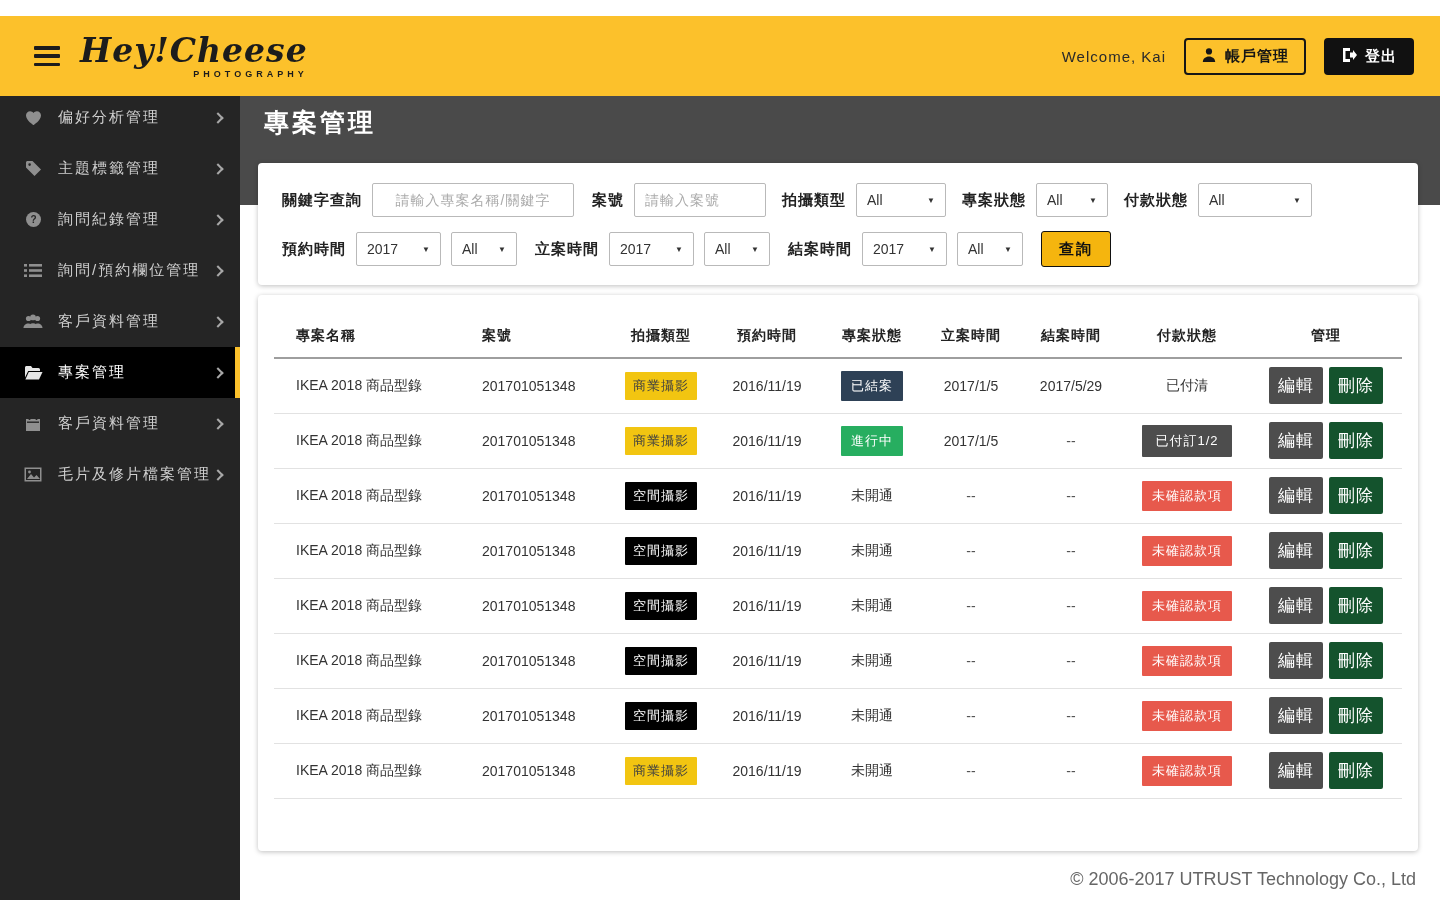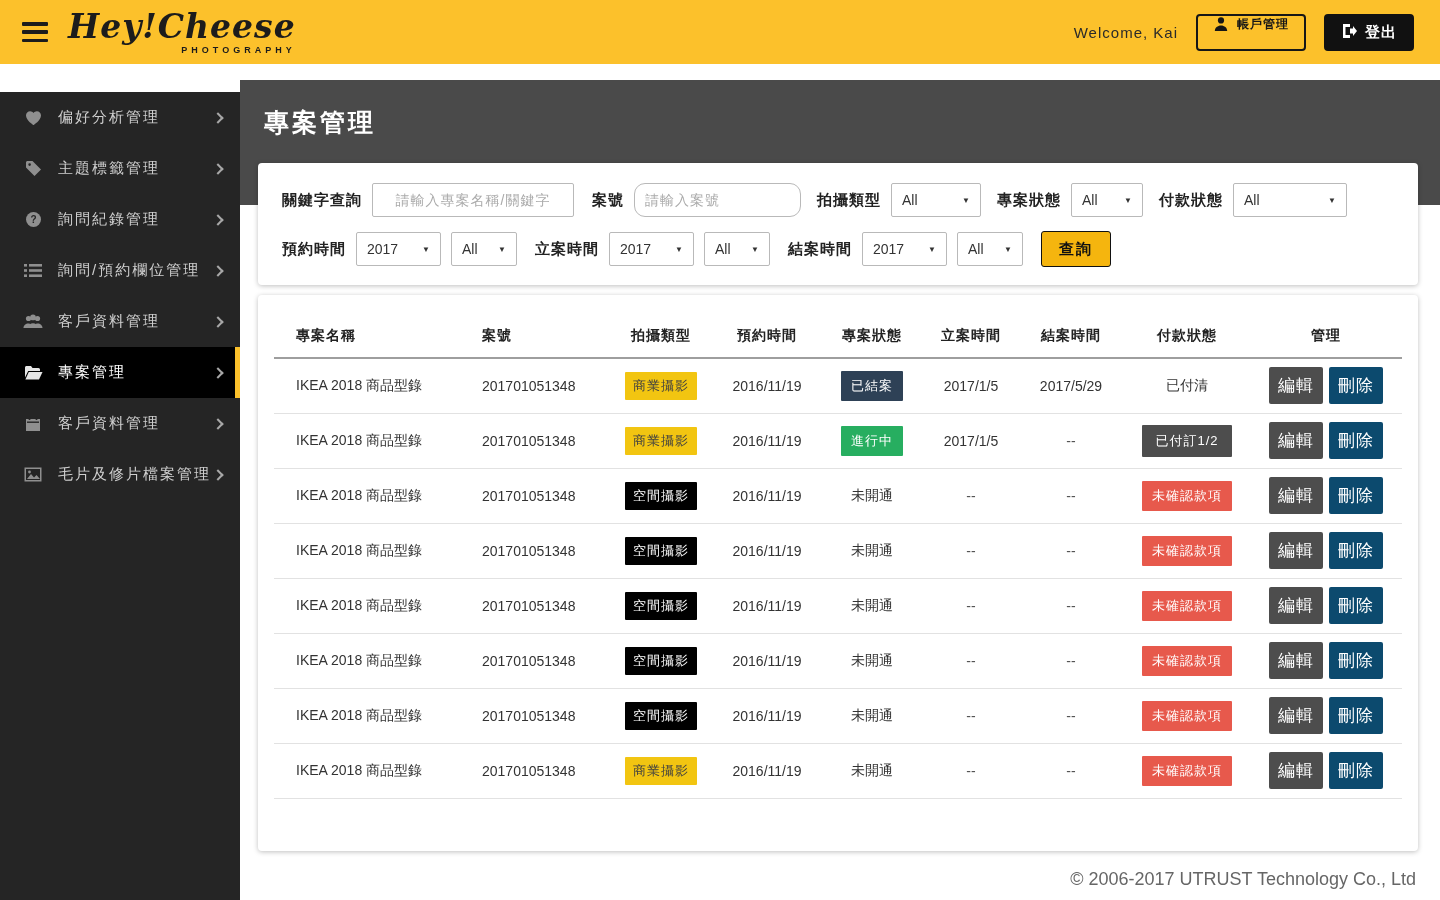--- a/index.html
+++ b/index.html
@@ -1,39 +1,39 @@
 <!DOCTYPE html>
 <html><head>
 <meta charset="utf-8">
 <style>
   * { margin:0; padding:0; box-sizing:border-box; }
   html,body { width:1440px; height:900px; overflow:hidden; background:#fff;
               font-family:"Liberation Sans", sans-serif; }
 
   
-  .app-header { position:fixed; top:0; left:0; width:1440px; height:64px;
-    background:#FCC12B; display:flex; align-items:center; z-index:30; }
+  .app-header { position:fixed; top:16px; left:0; width:1440px; height:80px;
+    background:#FCC12B; display:flex; align-items:center; z-index:30;padding-left:12px; }
   .hamburger { width:26px; height:20px; margin:0 20px 0 22px; display:flex;
     flex-direction:column; justify-content:space-between; cursor:pointer; }
   .hamburger span { display:block; height:3.5px; background:#1c1c1c; border-radius:1px; }
   .logo-block { margin-right:26px; text-align:center; color:#1c1c1c; }
   .logo-script { font-family:"DejaVu Serif", serif; font-style:italic; font-weight:bold;
     font-size:33px; letter-spacing:1px; line-height:1; white-space:nowrap; }
   .logo-sub { font-size:9px; font-weight:bold; letter-spacing:4px; margin-top:2px; text-align:right; }
   .title-block { display:flex; flex-direction:column; justify-content:center; }
   .title-row { display:flex; align-items:center; gap:14px; }
   .sys-title { font-size:17px; font-weight:bold; color:#161616; letter-spacing:2px; }
   .ver-badge { border:2px solid #161616; color:#161616; font-size:12px; font-weight:bold;
     letter-spacing:2px; padding:4px 10px; line-height:1; }
   .sys-sub { font-size:12px; color:#fdf6e0; letter-spacing:5px; margin-top:6px; font-weight:bold; }
   .header-right { margin-left:auto; display:flex; align-items:center; gap:18px; padding-right:26px; }
   .welcome { font-size:15px; color:#2a2a2a; letter-spacing:1px; }
-  .btn-account { display:flex; gap:8px; background:transparent;
+  .btn-account { display:flex; align-items:center; gap:8px; background:transparent;
     border:2px solid #161616; border-radius:4px; height:37px; padding:0 15px;
-    font-size:12px; font-weight:bold; color:#161616; cursor:pointer;
+    font-size:15px; font-weight:bold; color:#161616; cursor:pointer;
     font-family:"Liberation Sans", sans-serif; letter-spacing:1px; }
   .btn-logout { display:flex; align-items:center; gap:8px; background:#111;
     border:2px solid #111; border-radius:4px; height:37px; padding:0 15px;
     font-size:15px; font-weight:bold; color:#fff; cursor:pointer;
     font-family:"Liberation Sans", sans-serif; letter-spacing:1px; }
 
   
   .sidebar { position:fixed; top:92px; left:0; width:240px; height:820px;
     background:#252525; z-index:20; }
   .side-item { height:51px; display:flex; align-items:center; padding:0 18px 0 22px;
@@ -59,21 +59,21 @@
   
   .filter-card { margin-top:-42px; position:relative; padding:20px 24px 18px 24px; }
   .f-row { display:flex; align-items:center; margin-bottom:14px; }
   .f-row:last-child { margin-bottom:0; }
   .f-label { font-size:15px; font-weight:bold; color:#222; letter-spacing:1px;
     margin-right:10px; white-space:nowrap; }
   .f-input { height:34px; border:1px solid #b9b9b9; border-radius:2px; padding:0 10px;
     font-size:14px; color:#333; font-family:"Liberation Sans", sans-serif; }
   .f-input::placeholder { color:#aaa; letter-spacing:1px; }
   .inp-keyword { width:202px; margin-right:18px;text-align:center; }
-  .inp-case { width:167px; margin-right:16px;border-radius:11px; }
+  .inp-case { width:132px; margin-right:16px; }
   .select { height:34px; border:1px solid #b9b9b9; border-radius:2px; background:#fff;
     display:flex; align-items:center; justify-content:space-between; padding:0 10px;
     font-size:14px; color:#333; cursor:pointer; margin-right:16px; }
   .select .caret { font-size:8px; color:#333; margin-left:8px; }
   .sel-type { width:90px; } .sel-status { width:72px; } .sel-pay { width:114px; margin-right:0; }
   .sel-year { width:85px; margin-right:10px; } .sel-month { width:66px; margin-right:18px; }
   .btn-search { background:#F5B50E; border:1px solid #111; border-radius:3px; color:#111;
     font-size:15px; font-weight:bold; letter-spacing:2px; padding:0 17px; height:36px;
     cursor:pointer; font-family:"Liberation Sans", sans-serif; }
 
@@ -93,21 +93,21 @@
     border-radius:1px; white-space:nowrap; }
   .b-yellow { background:#F2C511; color:#404040; }
   .b-black  { background:#000;    color:#fff; }
   .b-navy   { background:#2E4156; color:#fff; padding:6px 10px; }
   .b-green  { background:#27AE60; color:#fff; padding:6px 10px; }
   .b-gray   { background:#4D4D4D; color:#fff; padding:7px 13px; }
   .b-red    { background:#E7594C; color:#fff; padding:6px 10px; }
   .row-btn { display:inline-block; border:none; border-radius:2px; color:#fff; font-size:17px;
     letter-spacing:1px; padding:7px 9px; margin:0 3px; cursor:pointer;
     font-family:Liberation Sans, sans-serif; }
-  .rb-edit { background:#4D4D4D; } .rb-del { background:#0c4a6e;text-align:center; }
+  .rb-edit { background:#4D4D4D; } .rb-del { background:#14532d;text-align:center; }
   .dash { color:#555; }
 
   
   .footer { text-align:right; padding:18px 2px 0 0; font-size:18px; color:#666; }
 </style>
 </head>
 <body>
 
 <header class="app-header">
   <div class="hamburger">

